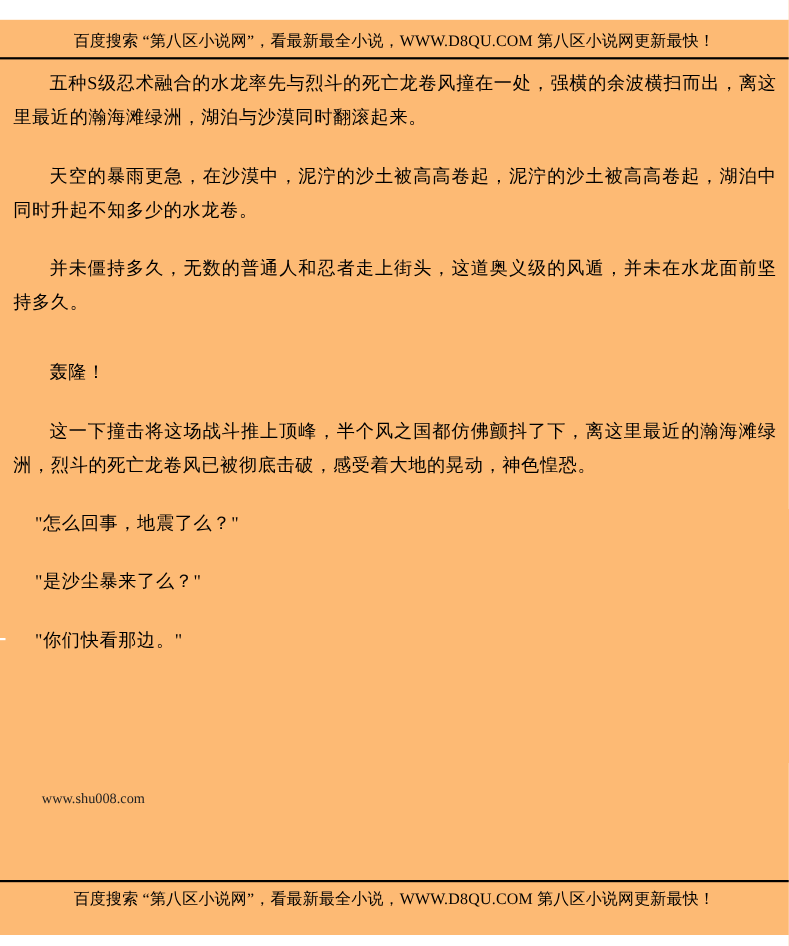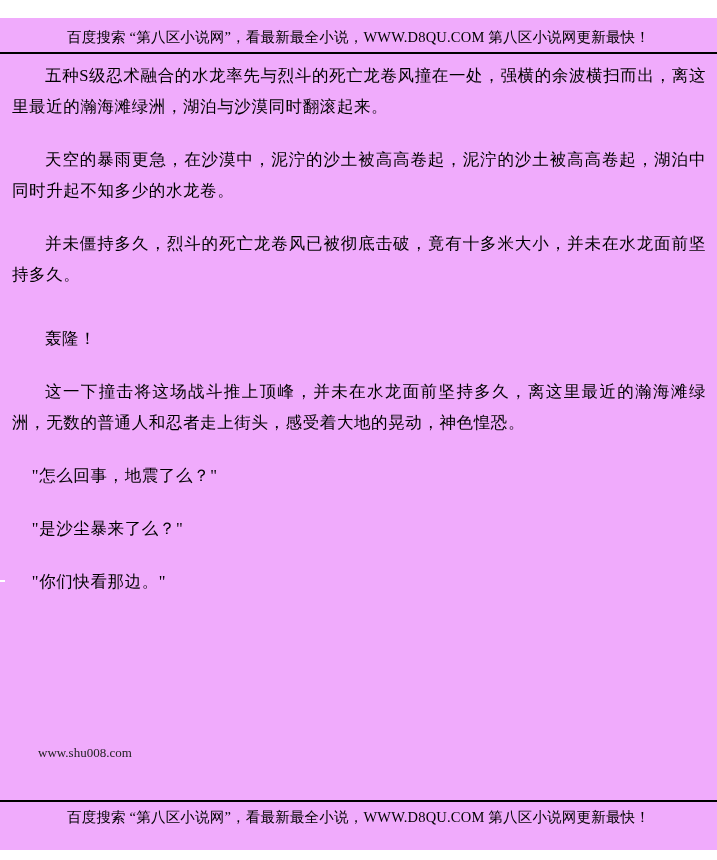--- a/index.html
+++ b/index.html
@@ -10,21 +10,21 @@
     width: 717px;
     height: 860px;
     background: #ffffff;
     font-family: "Liberation Serif", "DejaVu Serif", serif;
     overflow: hidden;
   }
   .page {
     position: relative;
     width: 717px;
     height: 860px;
-    background: #f0abfc;
+    background: #fdba74;
     box-sizing: border-box;
   }
   .white-margin-top {
     position: absolute;
     top: 0;
     left: 0;
     width: 717px;
     height: 18px;
     background: #ffffff;
   }
@@ -86,21 +86,21 @@
   .para.quote {
     text-indent: 1.2em;
   }
   .para.short {
     text-indent: 2em;
     margin-top: 33px;
   }
   .watermark {
     position: absolute;
     left: 38px;
-    top: 745px;
+    top: 718px;
     font-family: "Liberation Serif", "DejaVu Serif", serif;
     font-size: 13px;
     color: #222222;
     white-space: nowrap;
   }
   .edge-tick {
     position: absolute;
     left: 0;
     top: 580px;
     width: 5px;
@@ -114,23 +114,23 @@
 <div class="page">
 
   <div class="white-margin-top"></div>
 
   <div class="banner banner-top">百度搜索 “第八区小说网”，看最新最全小说，WWW.D8QU.COM  第八区小说网更新最快！</div>
   <div class="rule rule-top"></div>
 
   <div class="content">
     <p class="para">五种S级忍术融合的水龙率先与烈斗的死亡龙卷风撞在一处，强横的余波横扫而出，离这里最近的瀚海滩绿洲，湖泊与沙漠同时翻滚起来。</p>
     <p class="para">天空的暴雨更急，在沙漠中，泥泞的沙土被高高卷起，泥泞的沙土被高高卷起，湖泊中同时升起不知多少的水龙卷。</p>
-    <p class="para">并未僵持多久，烈斗的死亡龙卷风已被彻底击破，竟有十多米大小，并未在水龙面前坚持多久。</p>
+    <p class="para">并未僵持多久，无数的普通人和忍者走上街头，这道奥义级的风遁，并未在水龙面前坚持多久。</p>
     <p class="para short">轰隆！</p>
-    <p class="para">这一下撞击将这场战斗推上顶峰，并未在水龙面前坚持多久，离这里最近的瀚海滩绿洲，无数的普通人和忍者走上街头，感受着大地的晃动，神色惶恐。</p>
+    <p class="para">这一下撞击将这场战斗推上顶峰，半个风之国都仿佛颤抖了下，离这里最近的瀚海滩绿洲，烈斗的死亡龙卷风已被彻底击破，感受着大地的晃动，神色惶恐。</p>
     <p class="para quote">"怎么回事，地震了么？"</p>
     <p class="para quote">"是沙尘暴来了么？"</p>
     <p class="para quote">"你们快看那边。"</p>
   </div>
 
   <div class="watermark">www.shu008.com</div>
 
   <div class="edge-tick"></div>
 
   <div class="rule rule-bottom"></div>

